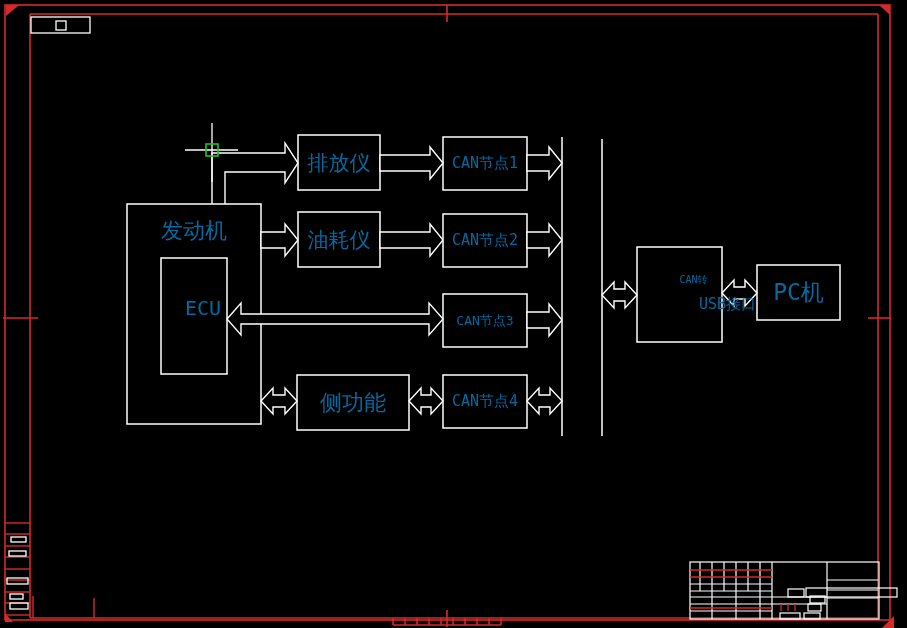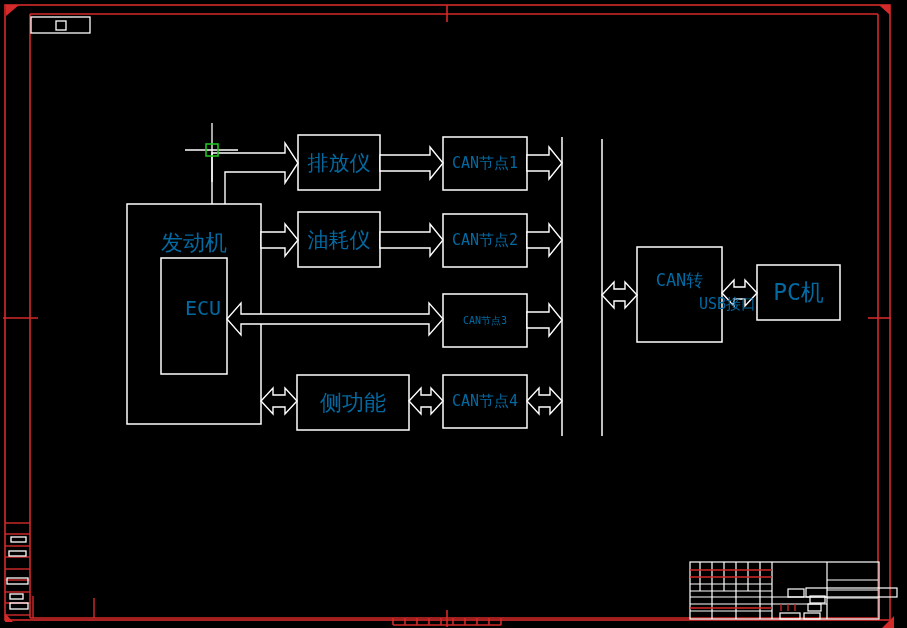--- a/index.html
+++ b/index.html
@@ -160,26 +160,26 @@
     <polygon points="722,293 734,280 734,287 745,287 745,280 757,293 745,306 745,299 734,299 734,306"></polygon>
   </g>
 
   <g>
     <line x1="212" y1="123" x2="212" y2="182" stroke="#ffffff" stroke-width="1.3"></line>
     <line x1="185" y1="150" x2="238" y2="150" stroke="#ffffff" stroke-width="1.3"></line>
     <rect x="206" y="144" width="12" height="12" stroke="#1fc41f" stroke-width="1.6" fill="none"></rect>
   </g>
 </svg>
 
-<div class="lbl top" style="left:127px;top:204px;width:134px;height:46px;font-size:22px;padding-top:24px;box-sizing:border-box;">发动机</div>
+<div class="lbl top" style="left:127px;top:204px;width:134px;height:46px;font-size:22px;padding-top:12px;box-sizing:border-box;">发动机</div>
 <div class="lbl" style="left:161px;top:258px;width:84px;height:100px;font-size:20px;">ECU</div>
 <div class="lbl" style="left:298px;top:135px;width:82px;height:55px;font-size:21px;">排放仪</div>
 <div class="lbl" style="left:298px;top:212px;width:82px;height:55px;font-size:21px;">油耗仪</div>
 <div class="lbl" style="left:297px;top:375px;width:112px;height:55px;font-size:22px;text-align:right;">侧功能</div>
 <div class="lbl" style="left:443px;top:137px;width:84px;height:53px;font-size:15px;text-align:center;">CAN节点1</div>
 <div class="lbl" style="left:443px;top:214px;width:84px;height:53px;font-size:15px;">CAN节点2</div>
-<div class="lbl" style="left:443px;top:294px;width:84px;height:53px;font-size:10px;border-radius:12px;">CAN节点3</div>
+<div class="lbl" style="left:443px;top:294px;width:84px;height:53px;font-size:13px;border-radius:12px;">CAN节点3</div>
 <div class="lbl" style="left:443px;top:375px;width:84px;height:53px;font-size:15px;">CAN节点4</div>
-<div class="lbl" style="left:637px;top:268px;width:85px;height:24px;font-size:17px;">CAN转</div>
+<div class="lbl" style="left:637px;top:268px;width:85px;height:24px;font-size:10px;padding-left:14px;">CAN转</div>
 <div class="lbl" style="left:637px;top:292px;width:85px;height:24px;font-size:15px;padding-left:48px;">USB接口</div>
 <div class="lbl" style="left:757px;top:265px;width:83px;height:55px;font-size:23px;">PC机</div>
 
 </div>
 
 </body></html>

